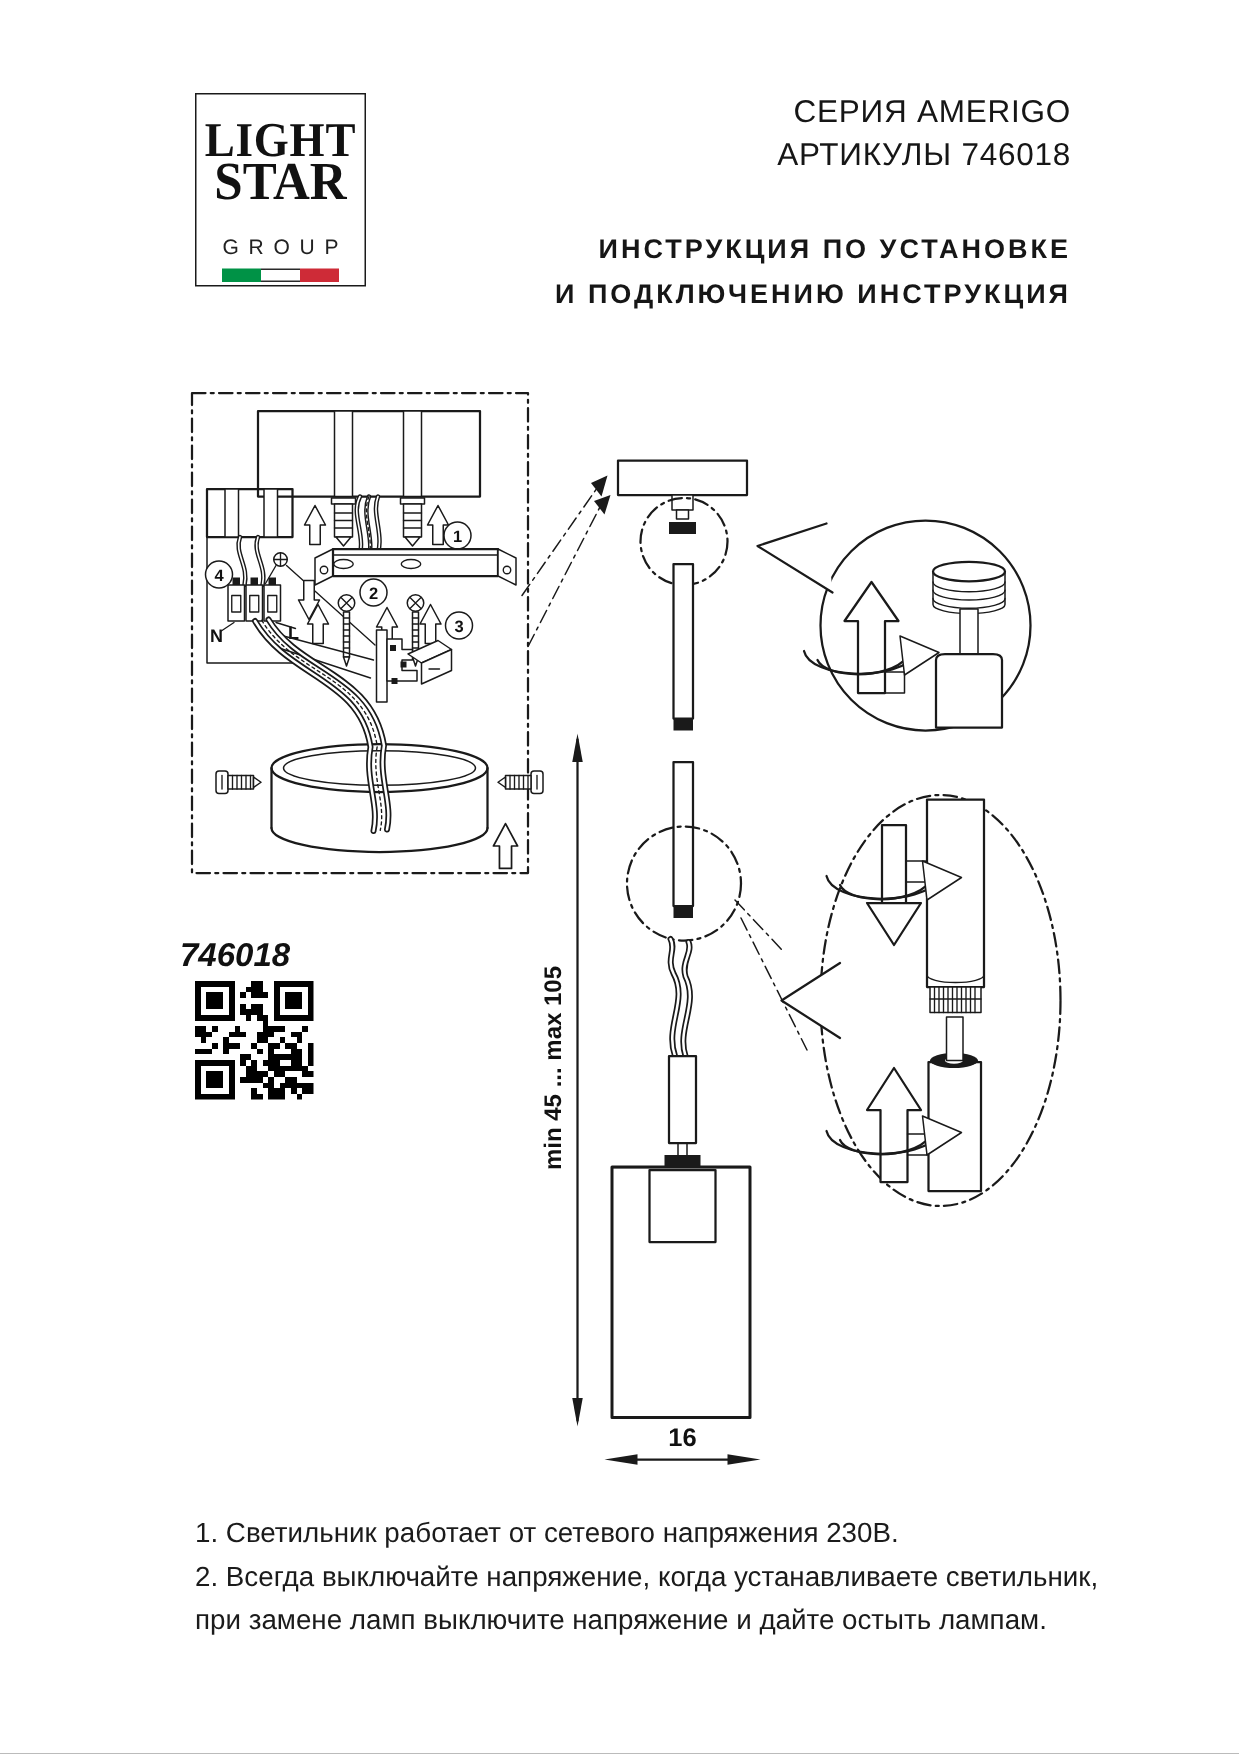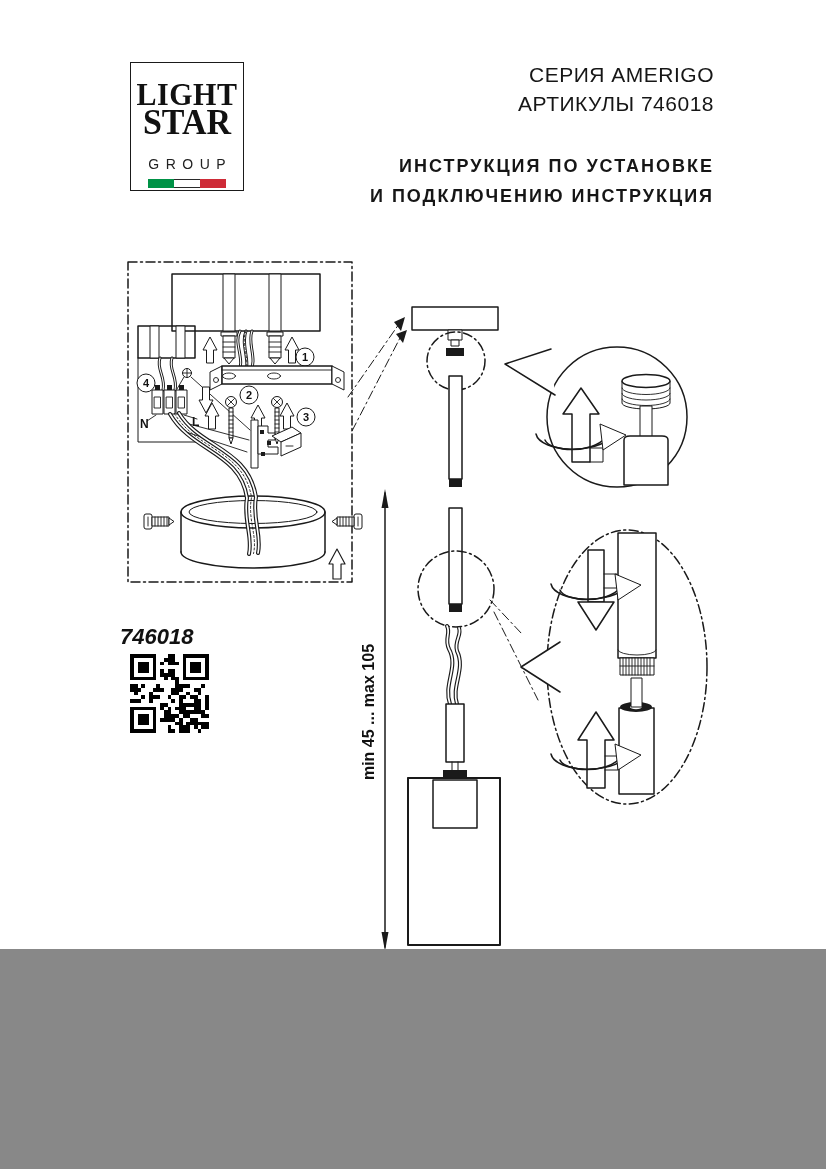--- a/index.html
+++ b/index.html
@@ -1,16 +1,16 @@
 <!DOCTYPE html>
 <html><head>
 <meta charset="utf-8">
 <style>
   html,body{margin:0;padding:0;background:#888;}
-  .page{position:relative;width:826px;height:949px;background:#ffffff;margin:0 auto;
+  .page{position:relative;width:826px;height:1169px;background:#ffffff;margin:0 auto;
         font-family:"Liberation Sans",sans-serif;color:#111;overflow:hidden;}
 
   
   .logo-box{position:absolute;left:130px;top:62px;width:114px;height:129px;
             border:1.5px solid #1a1a1a;box-sizing:border-box;text-align:center;}
   .logo-light{font-family:"Liberation Serif",serif;font-weight:bold;font-size:30px;
               letter-spacing:.5px;line-height:.88;margin-top:18px;transform:scaleY(1.08);}
   .logo-star{font-family:"Liberation Serif",serif;font-weight:bold;font-size:34px;
              line-height:.88;transform:scaleY(1.05);}
   .logo-group{font-size:14px;letter-spacing:6.5px;text-indent:6.5px;margin-top:19px;color:#222;}
@@ -477,14 +477,19 @@
       <rect x="1" y="1" width="5" height="5" fill="#fff"></rect>
       <rect x="2" y="2" width="3" height="3" fill="#000"></rect>
       <rect x="14" y="0" width="7" height="7" fill="#000"></rect>
       <rect x="15" y="1" width="5" height="5" fill="#fff"></rect>
       <rect x="16" y="2" width="3" height="3" fill="#000"></rect>
       <rect x="0" y="14" width="7" height="7" fill="#000"></rect>
       <rect x="1" y="15" width="5" height="5" fill="#fff"></rect>
       <rect x="2" y="16" width="3" height="3" fill="#000"></rect>
     </svg>
 
+  <div class="notes">
+    <div>1. Светильник работает от сетевого напряжения 230В.</div>
+    <div>2. Всегда выключайте напряжение, когда устанавливаете светильник,</div>
+    <div>при замене ламп выключите напряжение и дайте остыть лампам.</div>
+  </div>
 
 </div>
 
 </body></html>

